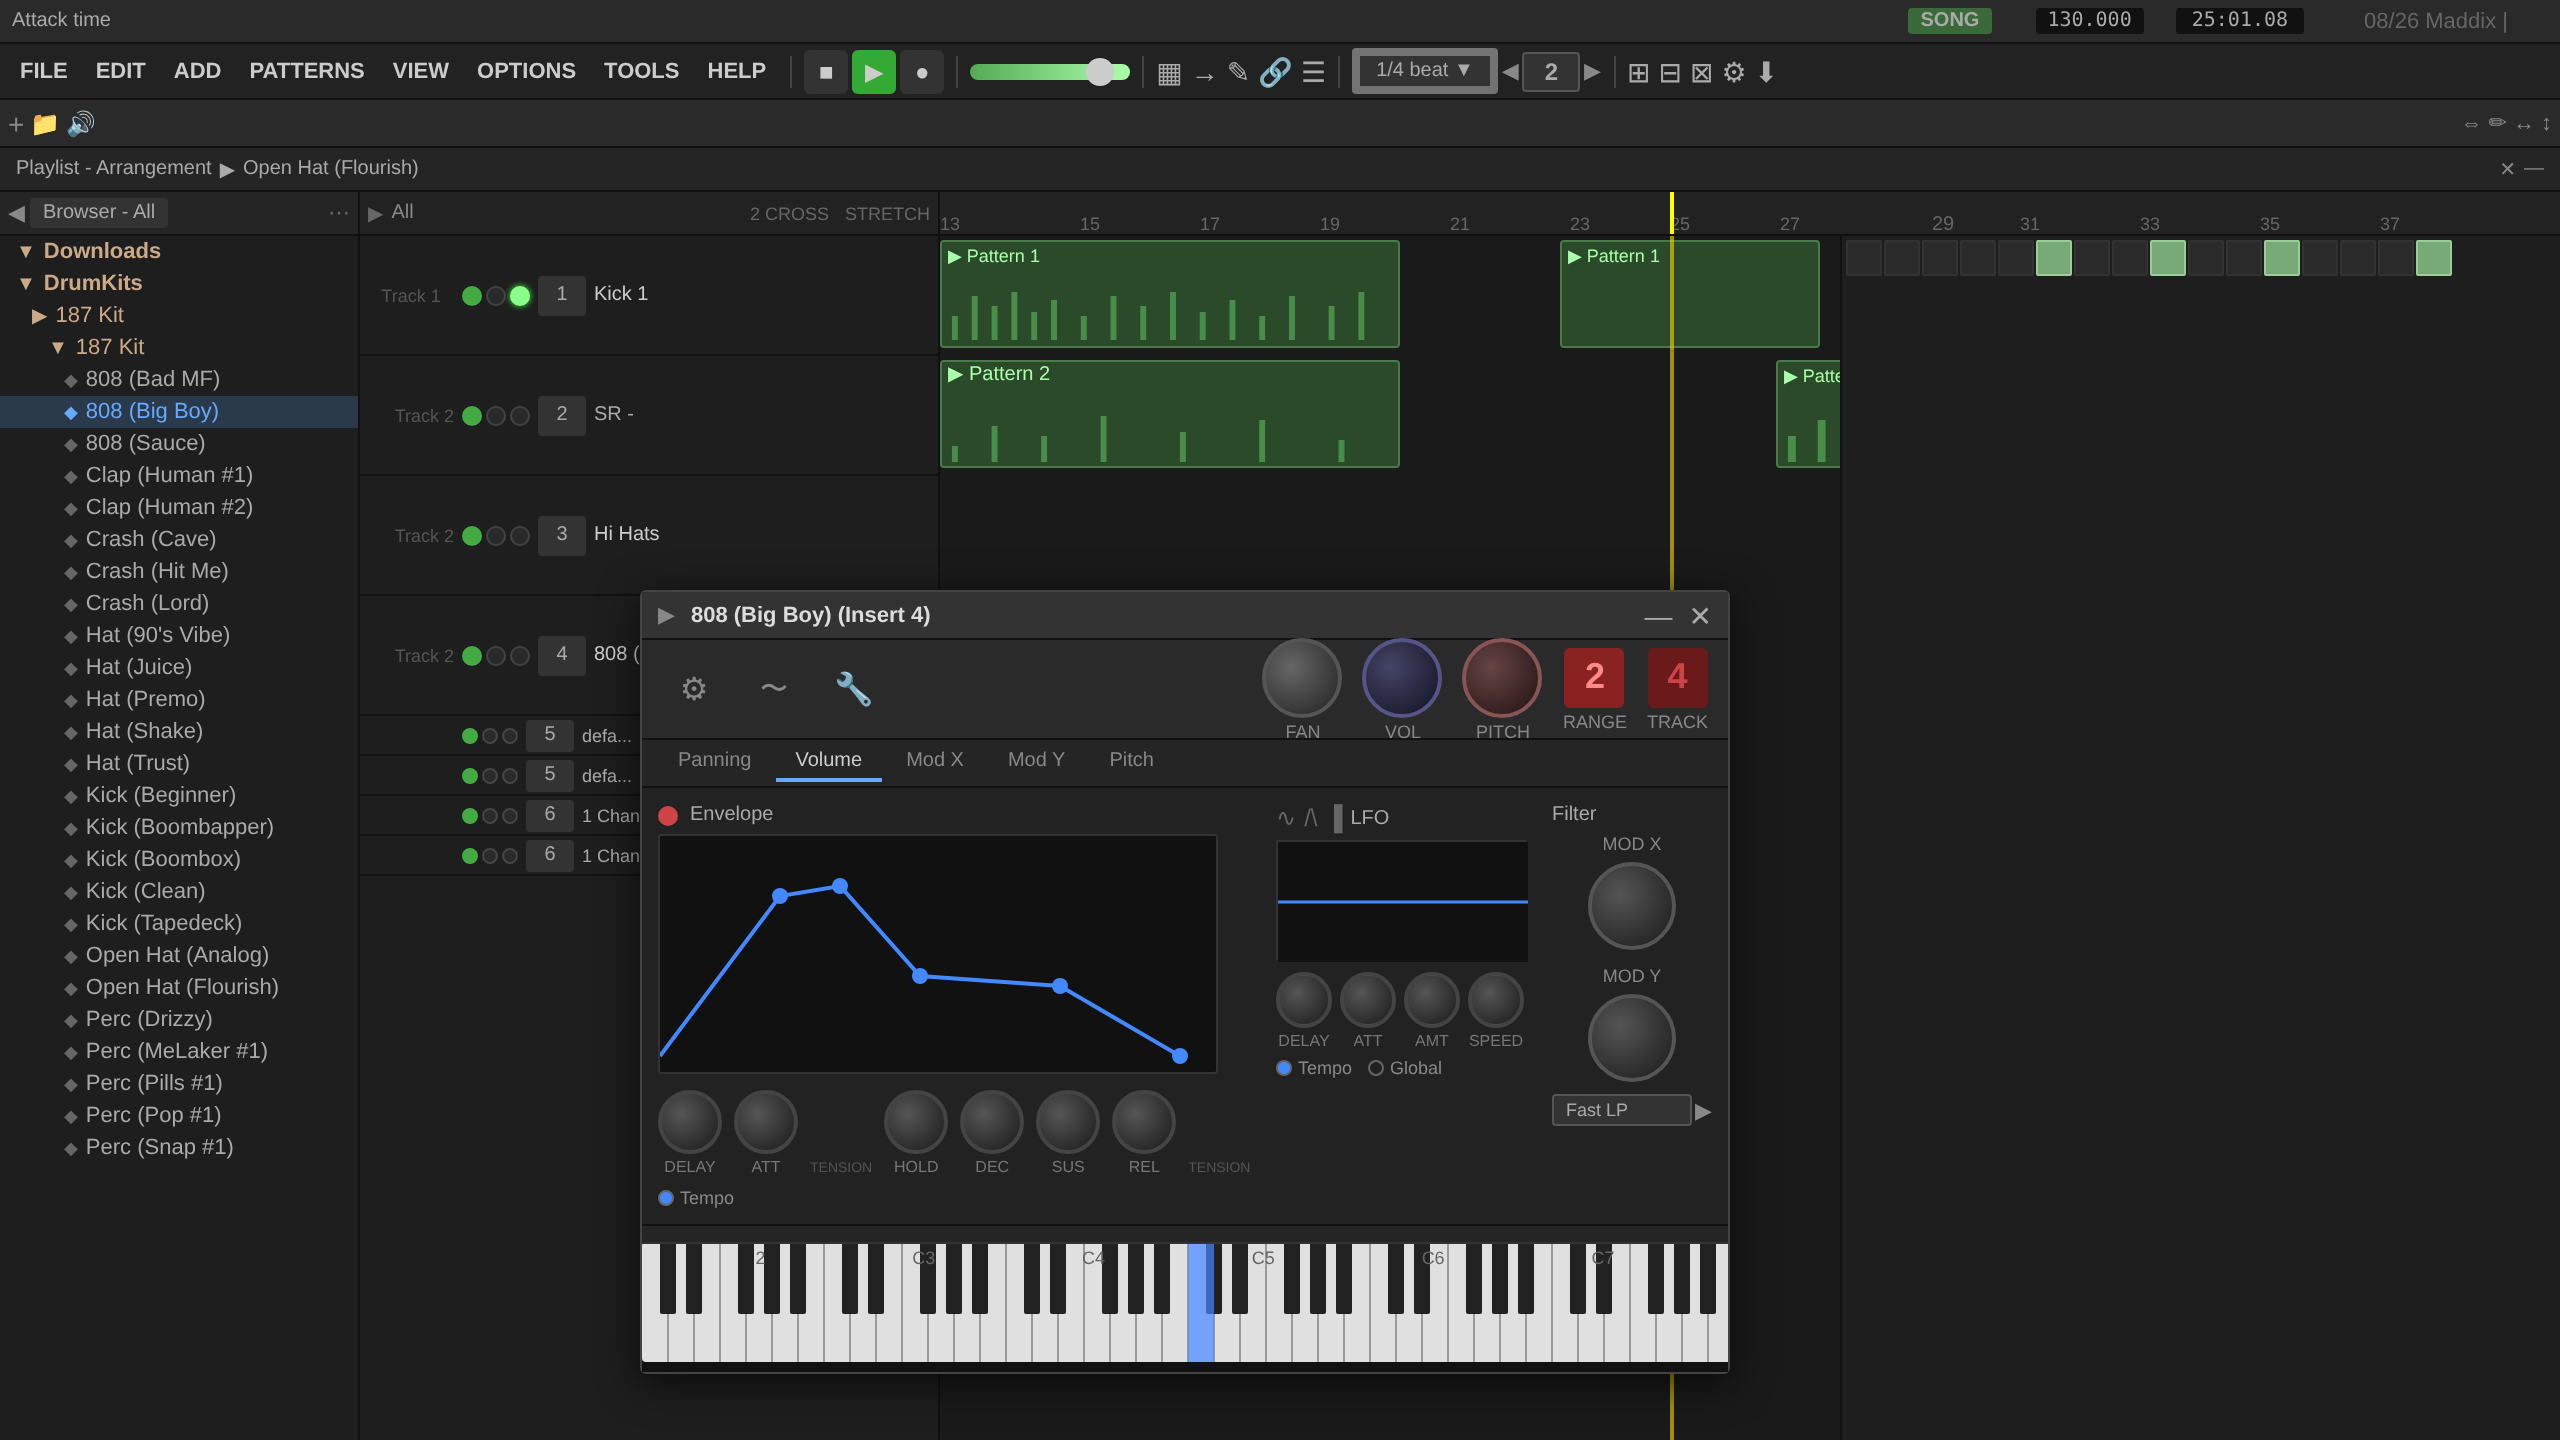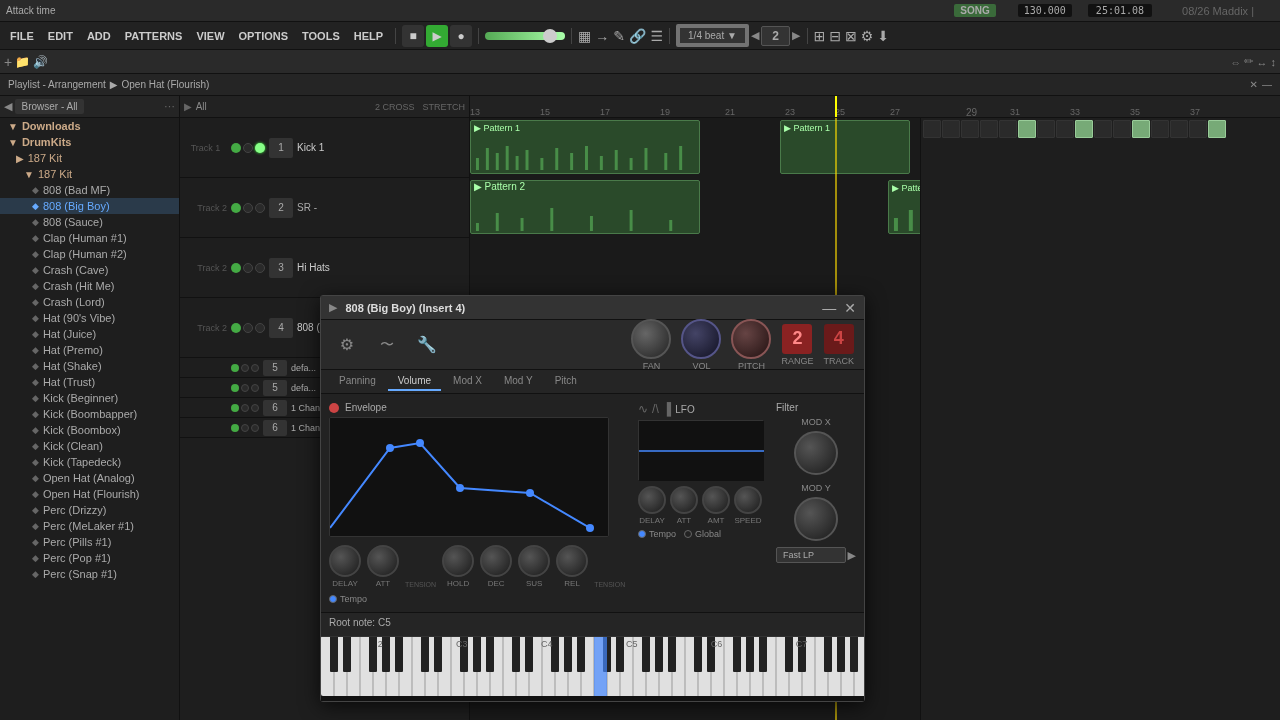--- a/index.html
+++ b/index.html
@@ -688,21 +688,20 @@
       <div style="font-size:9px;color:#888;margin-top:8px;margin-bottom:4px;text-align:center">MOD Y</div>
       <div class="filter-knob-large" style="width:44px;height:44px;margin:2px auto"></div>
       <div style="display:flex;align-items:center;gap:2px;margin-top:6px">
         <span style="background:#333;border:1px solid #555;color:#aaa;font-size:9px;padding:2px 6px;border-radius:2px;flex:1">Fast LP</span>
         <span style="color:#888;cursor:pointer">▶</span>
       </div>
     </div>
   </div>
 
   <div class="plugin-footer">
-    <div class="root-note">Root note: C5</div>
   </div>
 
   <div style="background:#111;height:65px;border-top:1px solid #333;position:relative;overflow:hidden">
 
     <div style="display:flex;justify-content:space-around;padding:2px 20px;position:absolute;top:0;width:100%;z-index:3">
       <span style="font-size:9px;color:#666">2</span>
       <span style="font-size:9px;color:#666">C3</span>
       <span style="font-size:9px;color:#666">C4</span>
       <span style="font-size:9px;color:#666">C5</span>
       <span style="font-size:9px;color:#666">C6</span>

